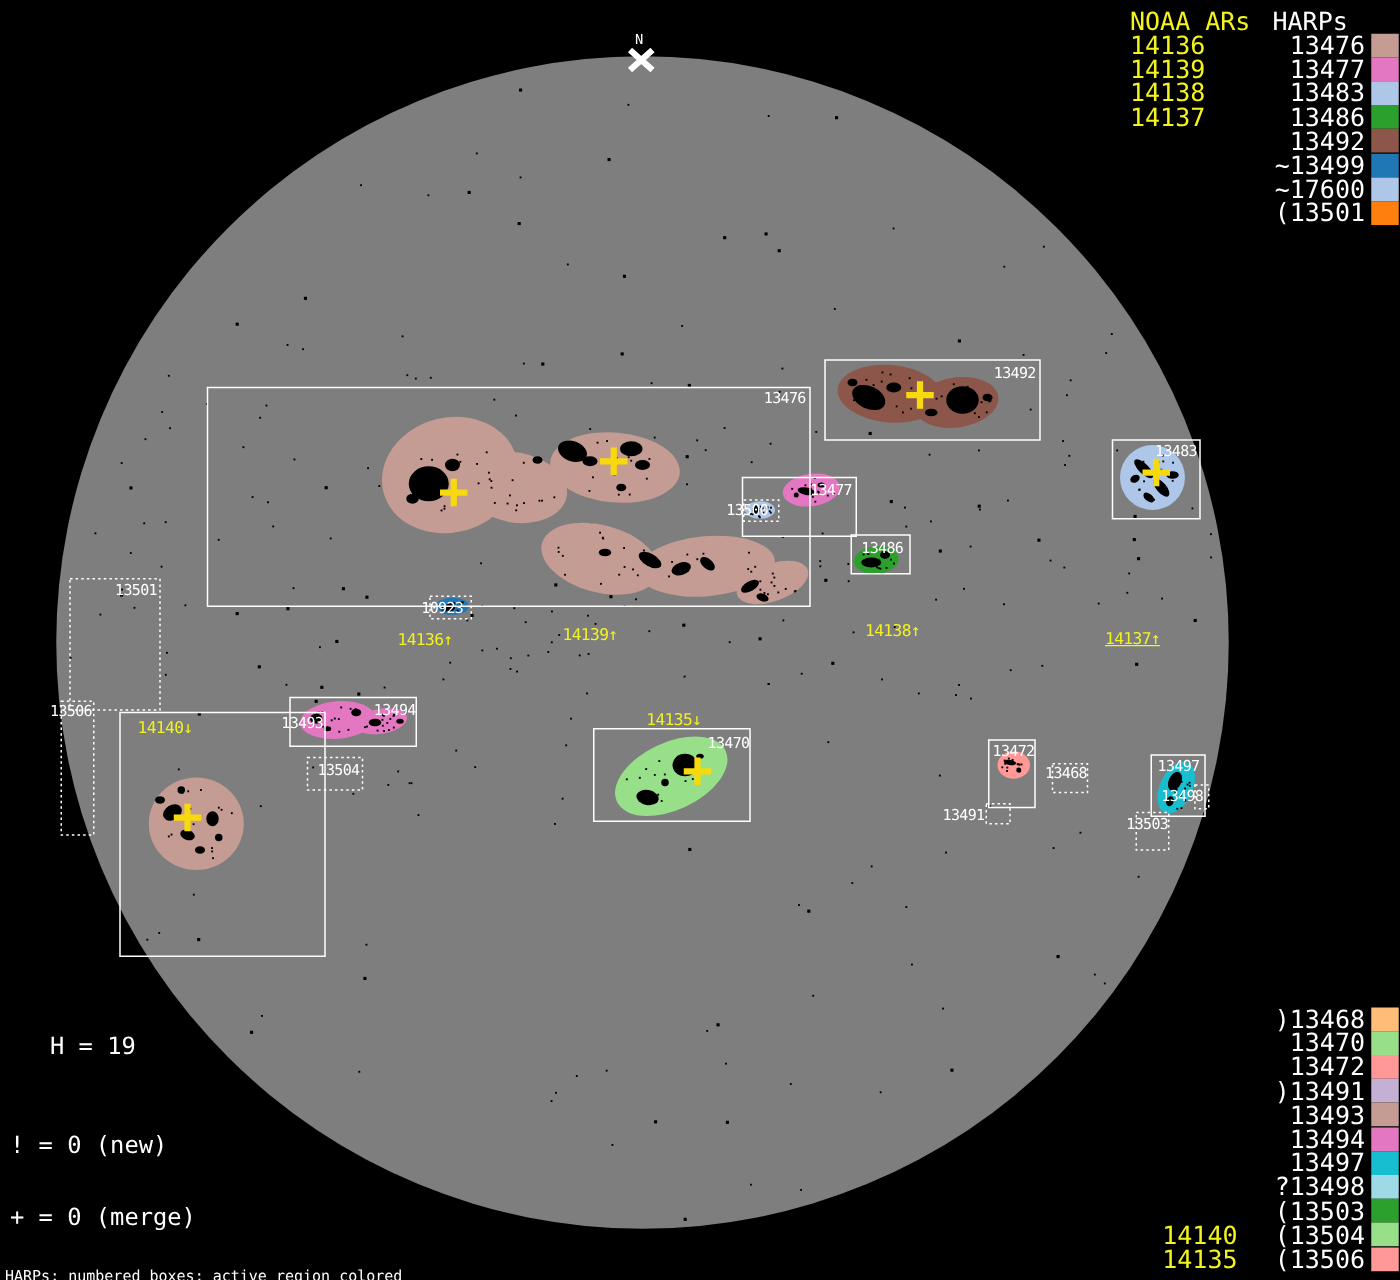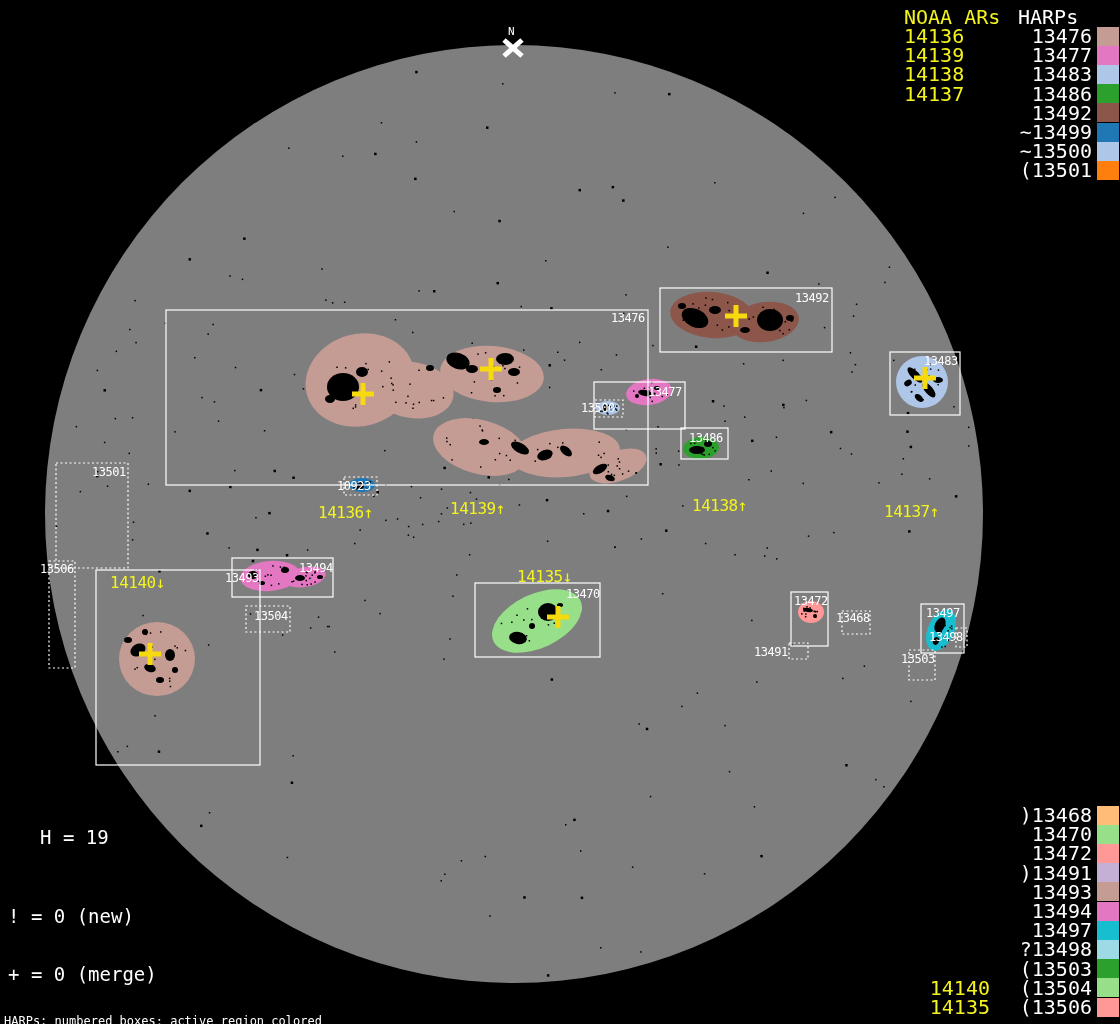--- a/index.html
+++ b/index.html
@@ -7,21 +7,21 @@
          font-family:"DejaVu Sans Mono","Liberation Mono",monospace;color:#fff;}
   #plot{position:absolute;left:0;top:0;}
   .abs{position:absolute;white-space:pre;}
   .title{font-size:20px;line-height:22px;color:#fff;}
   .hdr{font-size:20px;line-height:19px;color:#fff;}
   .hdr.yel{color:#f3f320;}
   .legnum{font-size:20px;line-height:19px;color:#fff;text-align:right;}
   .legnum.yel{color:#f3f320;}
   .sw{position:absolute;width:22px;height:19px;}
   .lbl{font-size:12px;line-height:12px;color:#fff;letter-spacing:-0.5px;}
-  .nlbl{font-size:16px;line-height:12px;color:#f3f320;letter-spacing:-0.5px;}
+  .nlbl{font-size:13px;line-height:12px;color:#f3f320;letter-spacing:-0.5px;}
   .stats{font-size:19px;line-height:19.4px;color:#fff;}
   .foot{font-size:12px;line-height:12.3px;color:#fff;}
   .north{font-size:11px;line-height:11px;color:#fff;}
 </style>
 </head>
 <body>
 
 <div id="stage">
   <svg id="plot" width="1120" height="1024">
       <circle cx="514" cy="514" r="469" fill="#7e7e7e"></circle>
@@ -726,40 +726,40 @@
     <div class="abs lbl" style="left: 92px; top: 466px;">13501</div>
     <div class="abs lbl" style="left: 40px; top: 563px;">13506</div>
     <div class="abs lbl" style="left: 254px; top: 610px; text-align: right;">13504</div>
     <div class="abs lbl" style="left: 836px; top: 612px;">13468</div>
     <div class="abs lbl" style="left: 754px; top: 646px;">13491</div>
     <div class="abs lbl" style="left: 929px; top: 631px;">13498</div>
     <div class="abs lbl" style="left: 901px; top: 653px;">13503</div>
     <div class="abs nlbl" style="left: 318px; top: 507px;">14136↑</div>
     <div class="abs nlbl" style="left: 450px; top: 503px;">14139↑</div>
     <div class="abs nlbl" style="left: 692px; top: 500px;">14138↑</div>
-    <div class="abs nlbl" style="left: 884px; top: 506px;">14137↑</div>
+    <div class="abs nlbl" style="left: 884px; top: 506px; text-decoration: underline;">14137↑</div>
     <div class="abs nlbl" style="left: 110px; top: 577px;">14140↓</div>
     <div class="abs nlbl" style="left: 517px; top: 571px;">14135↓</div>
     <div class="abs legnum yel" style="left: 904px; top: 27px;">14136</div>
     <div class="abs legnum yel" style="left: 904px; top: 46.2px;">14139</div>
     <div class="abs legnum yel" style="left: 904px; top: 65.4px;">14138</div>
     <div class="abs legnum yel" style="left: 904px; top: 84.6px;">14137</div>
     <div class="abs legnum" style="right: 28px; top: 27px;">13476</div>
     <div class="sw" style="left: 1097px; top: 26.5px; background: rgb(196, 156, 148);"></div>
     <div class="abs legnum" style="right: 28px; top: 46.2px;">13477</div>
     <div class="sw" style="left: 1097px; top: 45.7px; background: rgb(227, 119, 194);"></div>
     <div class="abs legnum" style="right: 28px; top: 65.4px;">13483</div>
     <div class="sw" style="left: 1097px; top: 64.9px; background: rgb(174, 199, 232);"></div>
     <div class="abs legnum" style="right: 28px; top: 84.6px;">13486</div>
     <div class="sw" style="left: 1097px; top: 84.1px; background: rgb(44, 160, 44);"></div>
     <div class="abs legnum" style="right: 28px; top: 103.8px;">13492</div>
     <div class="sw" style="left: 1097px; top: 103.3px; background: rgb(140, 86, 75);"></div>
     <div class="abs legnum" style="right: 28px; top: 123px;">~13499</div>
     <div class="sw" style="left: 1097px; top: 122.5px; background: rgb(31, 119, 180);"></div>
-    <div class="abs legnum" style="right: 28px; top: 142.2px;">~13500</div>
+    <div class="abs legnum" style="right: 28px; top: 142.2px;">~17600</div>
     <div class="sw" style="left: 1097px; top: 141.7px; background: rgb(174, 199, 232);"></div>
     <div class="abs legnum" style="right: 28px; top: 161.4px;">(13501</div>
     <div class="sw" style="left: 1097px; top: 160.9px; background: rgb(255, 127, 14);"></div>
     <div class="abs legnum" style="right: 28px; top: 806px;">)13468</div>
     <div class="sw" style="left: 1097px; top: 805.5px; background: rgb(255, 187, 120);"></div>
     <div class="abs legnum" style="right: 28px; top: 825.2px;">13470</div>
     <div class="sw" style="left: 1097px; top: 824.7px; background: rgb(152, 223, 138);"></div>
     <div class="abs legnum" style="right: 28px; top: 844.4px;">13472</div>
     <div class="sw" style="left: 1097px; top: 843.9px; background: rgb(255, 152, 150);"></div>
     <div class="abs legnum" style="right: 28px; top: 863.6px;">)13491</div>

